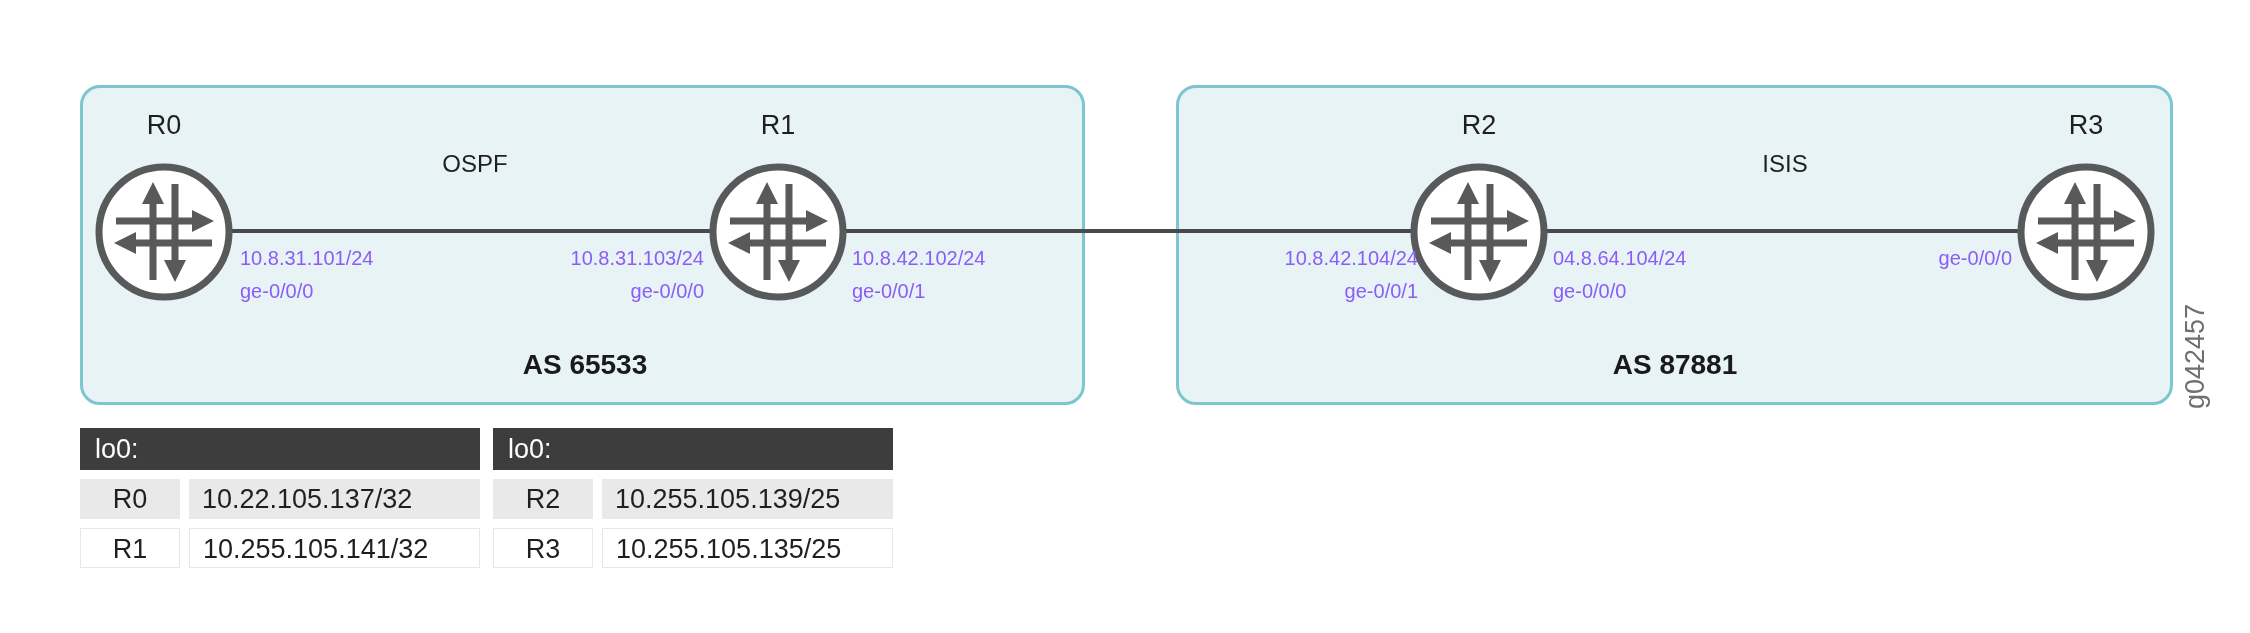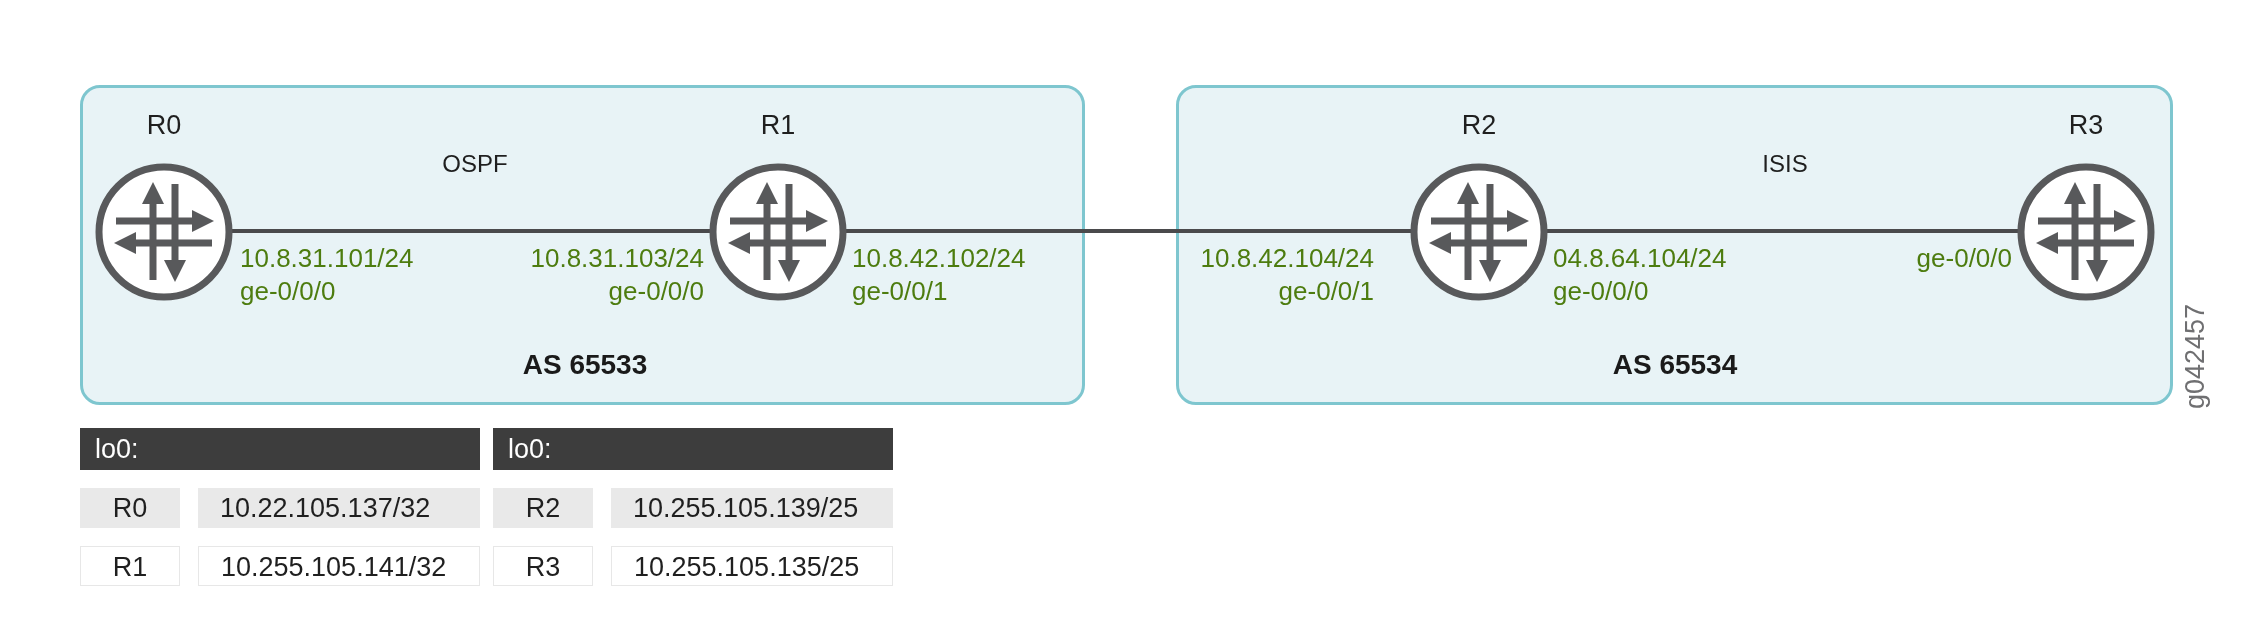--- a/index.html
+++ b/index.html
@@ -38,45 +38,45 @@
   .router-r1 { left:708px; }
   .router-r2 { left:1409px; }
   .router-r3 { left:2016px; }
   .router svg { display:block; width:140px; height:140px; }
   .router-name {
     position:absolute; top:-52px; left:0; width:140px; text-align:center;
     font-size:27px; color:#1f1f1f;
   }
   
   .iflabel {
-    position:absolute; top:242px; font-size:26px; line-height:33px; color:#4d7c0f;
+    position:absolute; top:242px; font-size:20px; line-height:33px; color:#8b5cf6;
     white-space:nowrap;
   }
   .iflabel.align-right { text-align:right; }
   .if-0 { left:240px; }
   .if-1 { right:1546px; }
   .if-2 { left:852px; }
-  .if-3 { right:876px; }
+  .if-3 { right:832px; }
   .if-4 { left:1553px; }
   .if-5 { right:238px; }
   
   .lo0-table {
     position:absolute; top:428px; width:400px;
-    display:grid; grid-template-columns:100px 1fr; gap:18px;
+    display:grid; grid-template-columns:100px 1fr; gap:9px;
     font-size:27px; background:#ffffff;
   }
   .table-1 { left:80px; }
   .table-2 { left:493px; }
   .lo0-header {
     grid-column:1 / 3; height:42px; line-height:42px;
     background:#3d3d3d; color:#ffffff; padding-left:15px;
   }
   .cell { height:40px; line-height:40px; }
   .cell.name { text-align:center; }
-  .cell.ip { padding-left:22px; }
+  .cell.ip { padding-left:13px; }
   .row-even { background:#e9e9e9; }
   .row-odd  { background:#ffffff; border:1px solid #e7e7e7; }
   
   .figure-id {
     position:absolute; left:2172px; top:296px; width:46px; height:120px;
     writing-mode:vertical-rl; transform:rotate(180deg);
     font-size:27px; color:#6f6f71; text-align:center; line-height:46px;
   }
 </style>
 </head>
@@ -87,21 +87,21 @@
   <div class="as-box box-ospf"></div>
 
   <div class="as-box box-isis"></div>
 
   <div class="link-line"></div>
 
   <div class="proto-label proto-ospf">OSPF</div>
   <div class="proto-label proto-isis">ISIS</div>
 
   <div class="as-label as-1">AS 65533</div>
-  <div class="as-label as-2">AS 65534</div>
+  <div class="as-label as-2">AS 87881</div>
 
   <div class="router router-r0">
     <div class="router-name">R0</div>
     <svg viewBox="0 0 140 140">
       <circle cx="70" cy="70" r="65" fill="#ffffff" stroke="#58595b" stroke-width="7"></circle>
       <g stroke="#58595b" stroke-width="7" fill="#58595b">
         <line x1="59" y1="118" x2="59" y2="40"></line>
           <path d="M59 20 L48 42 L70 42 Z" stroke="none"></path>
         <line x1="81" y1="22" x2="81" y2="100"></line>
           <path d="M81 120 L70 98 L92 98 Z" stroke="none"></path>

